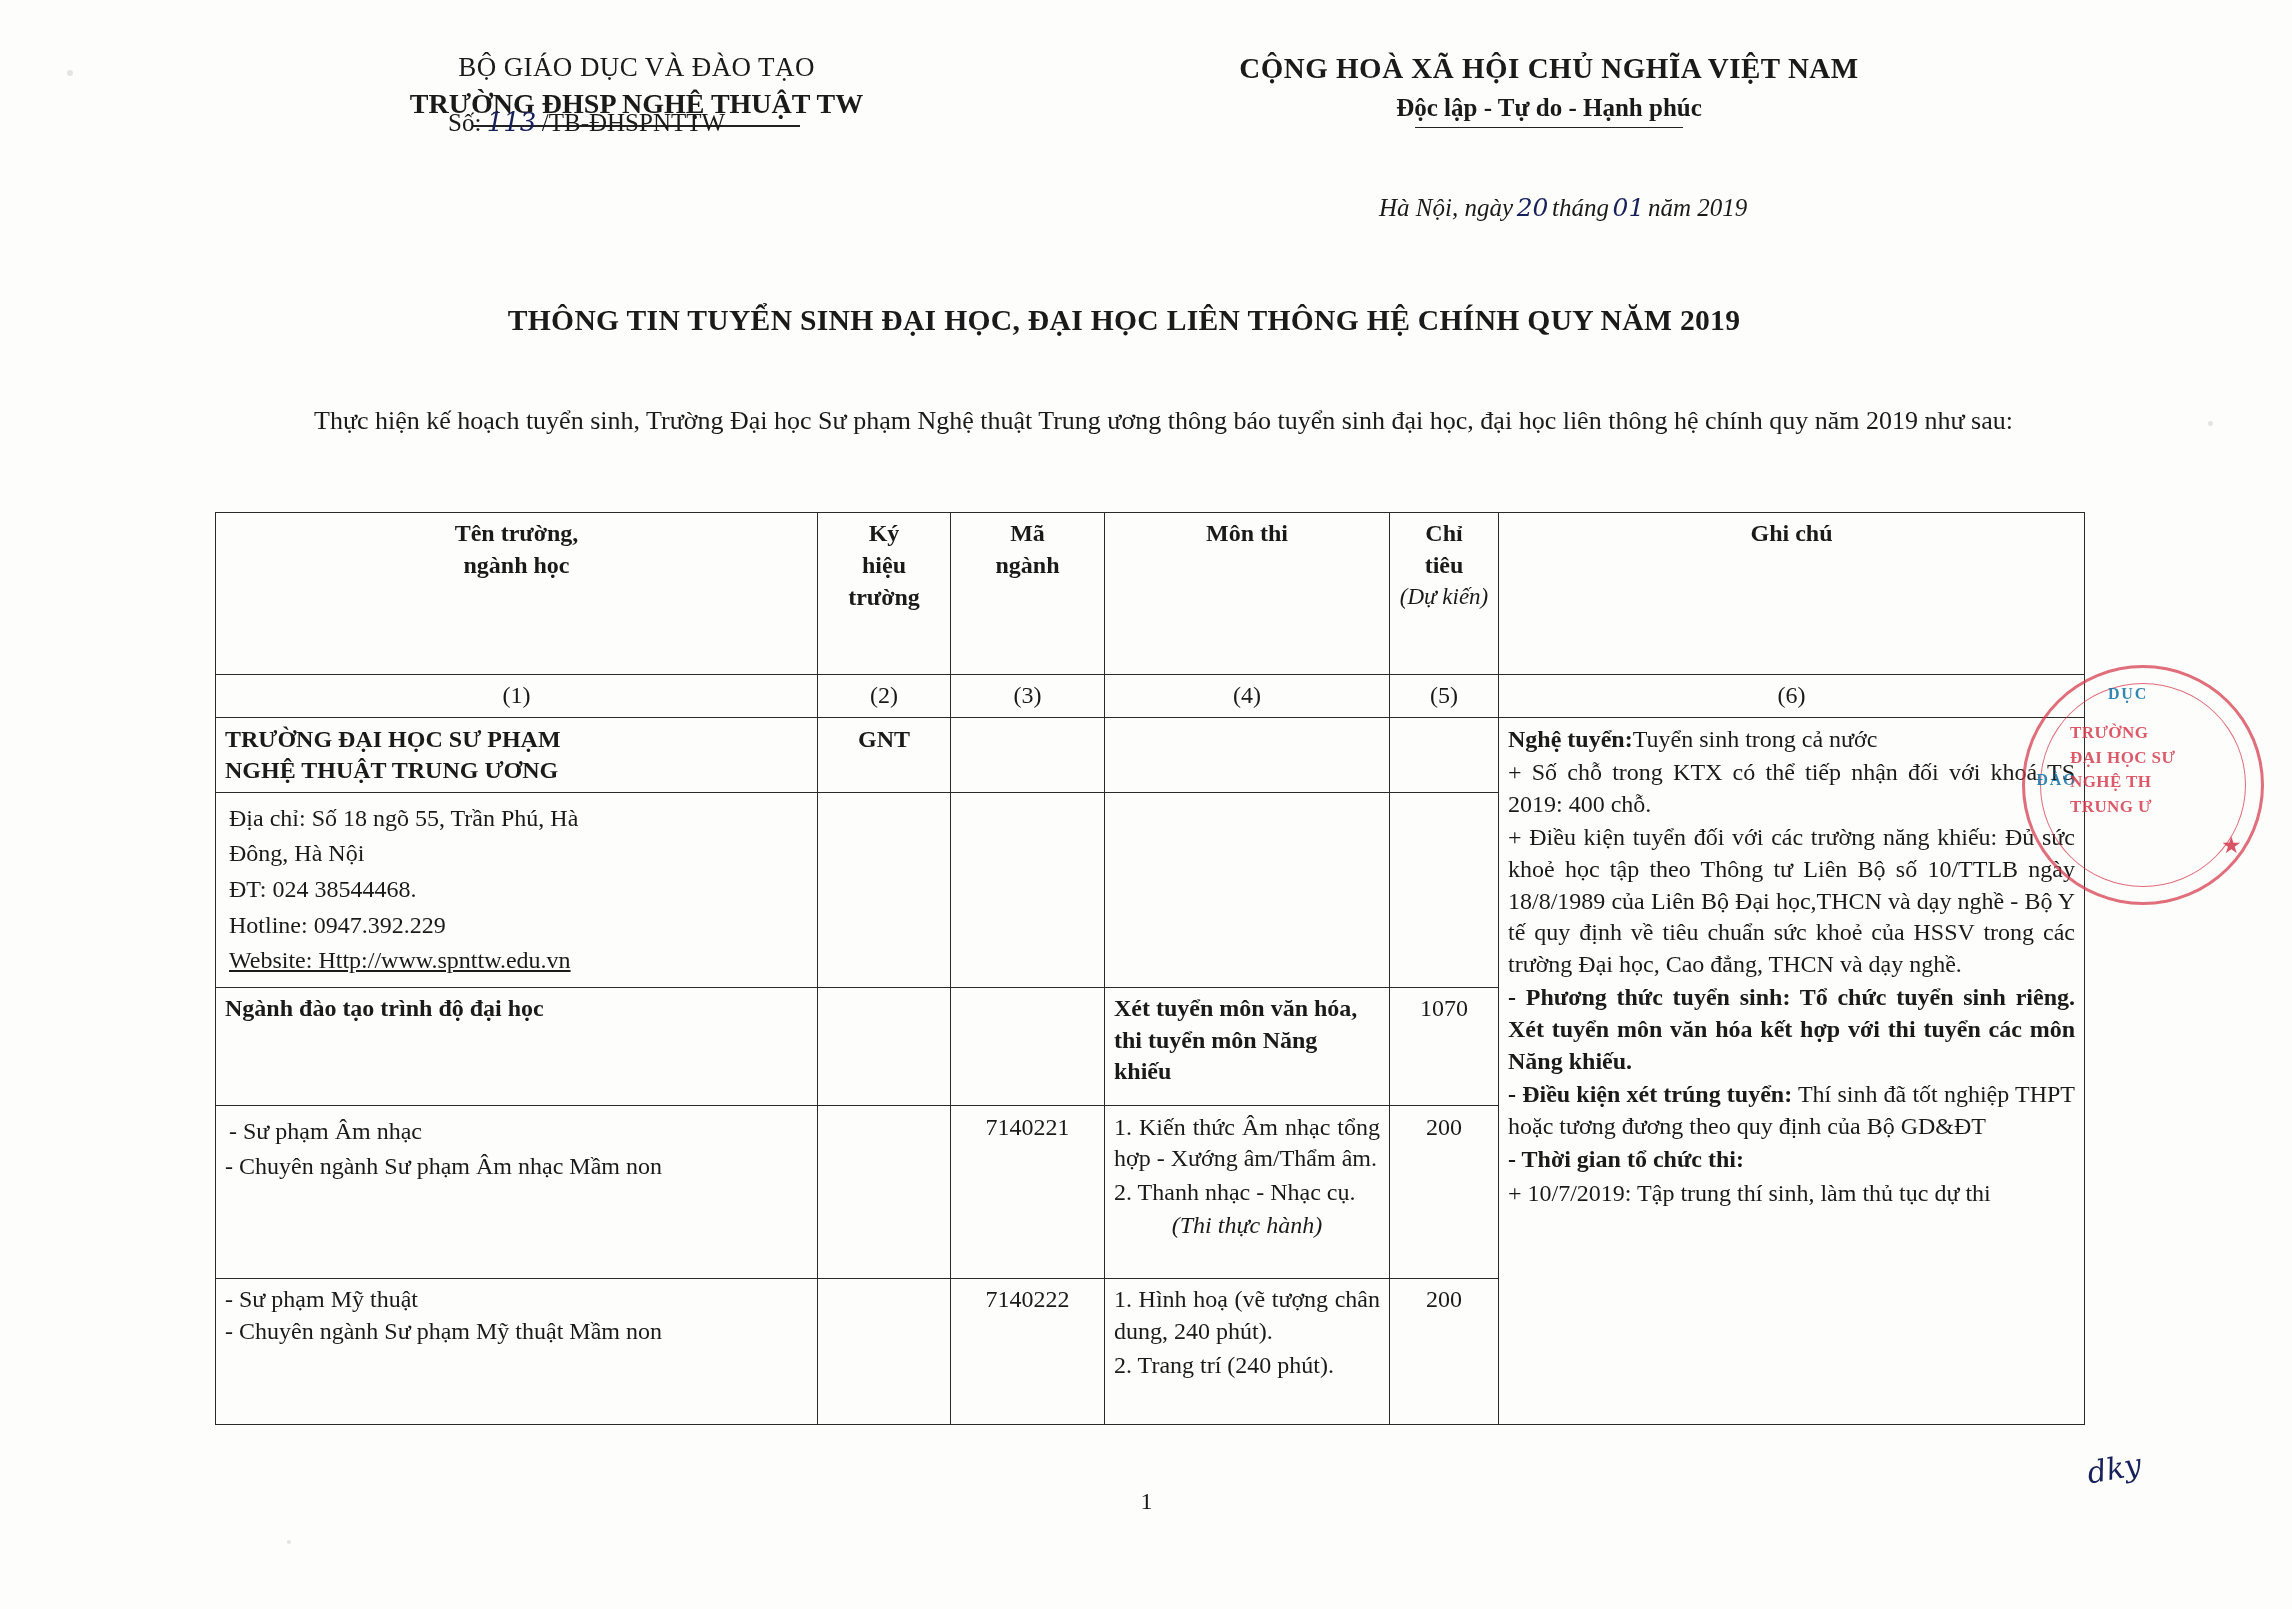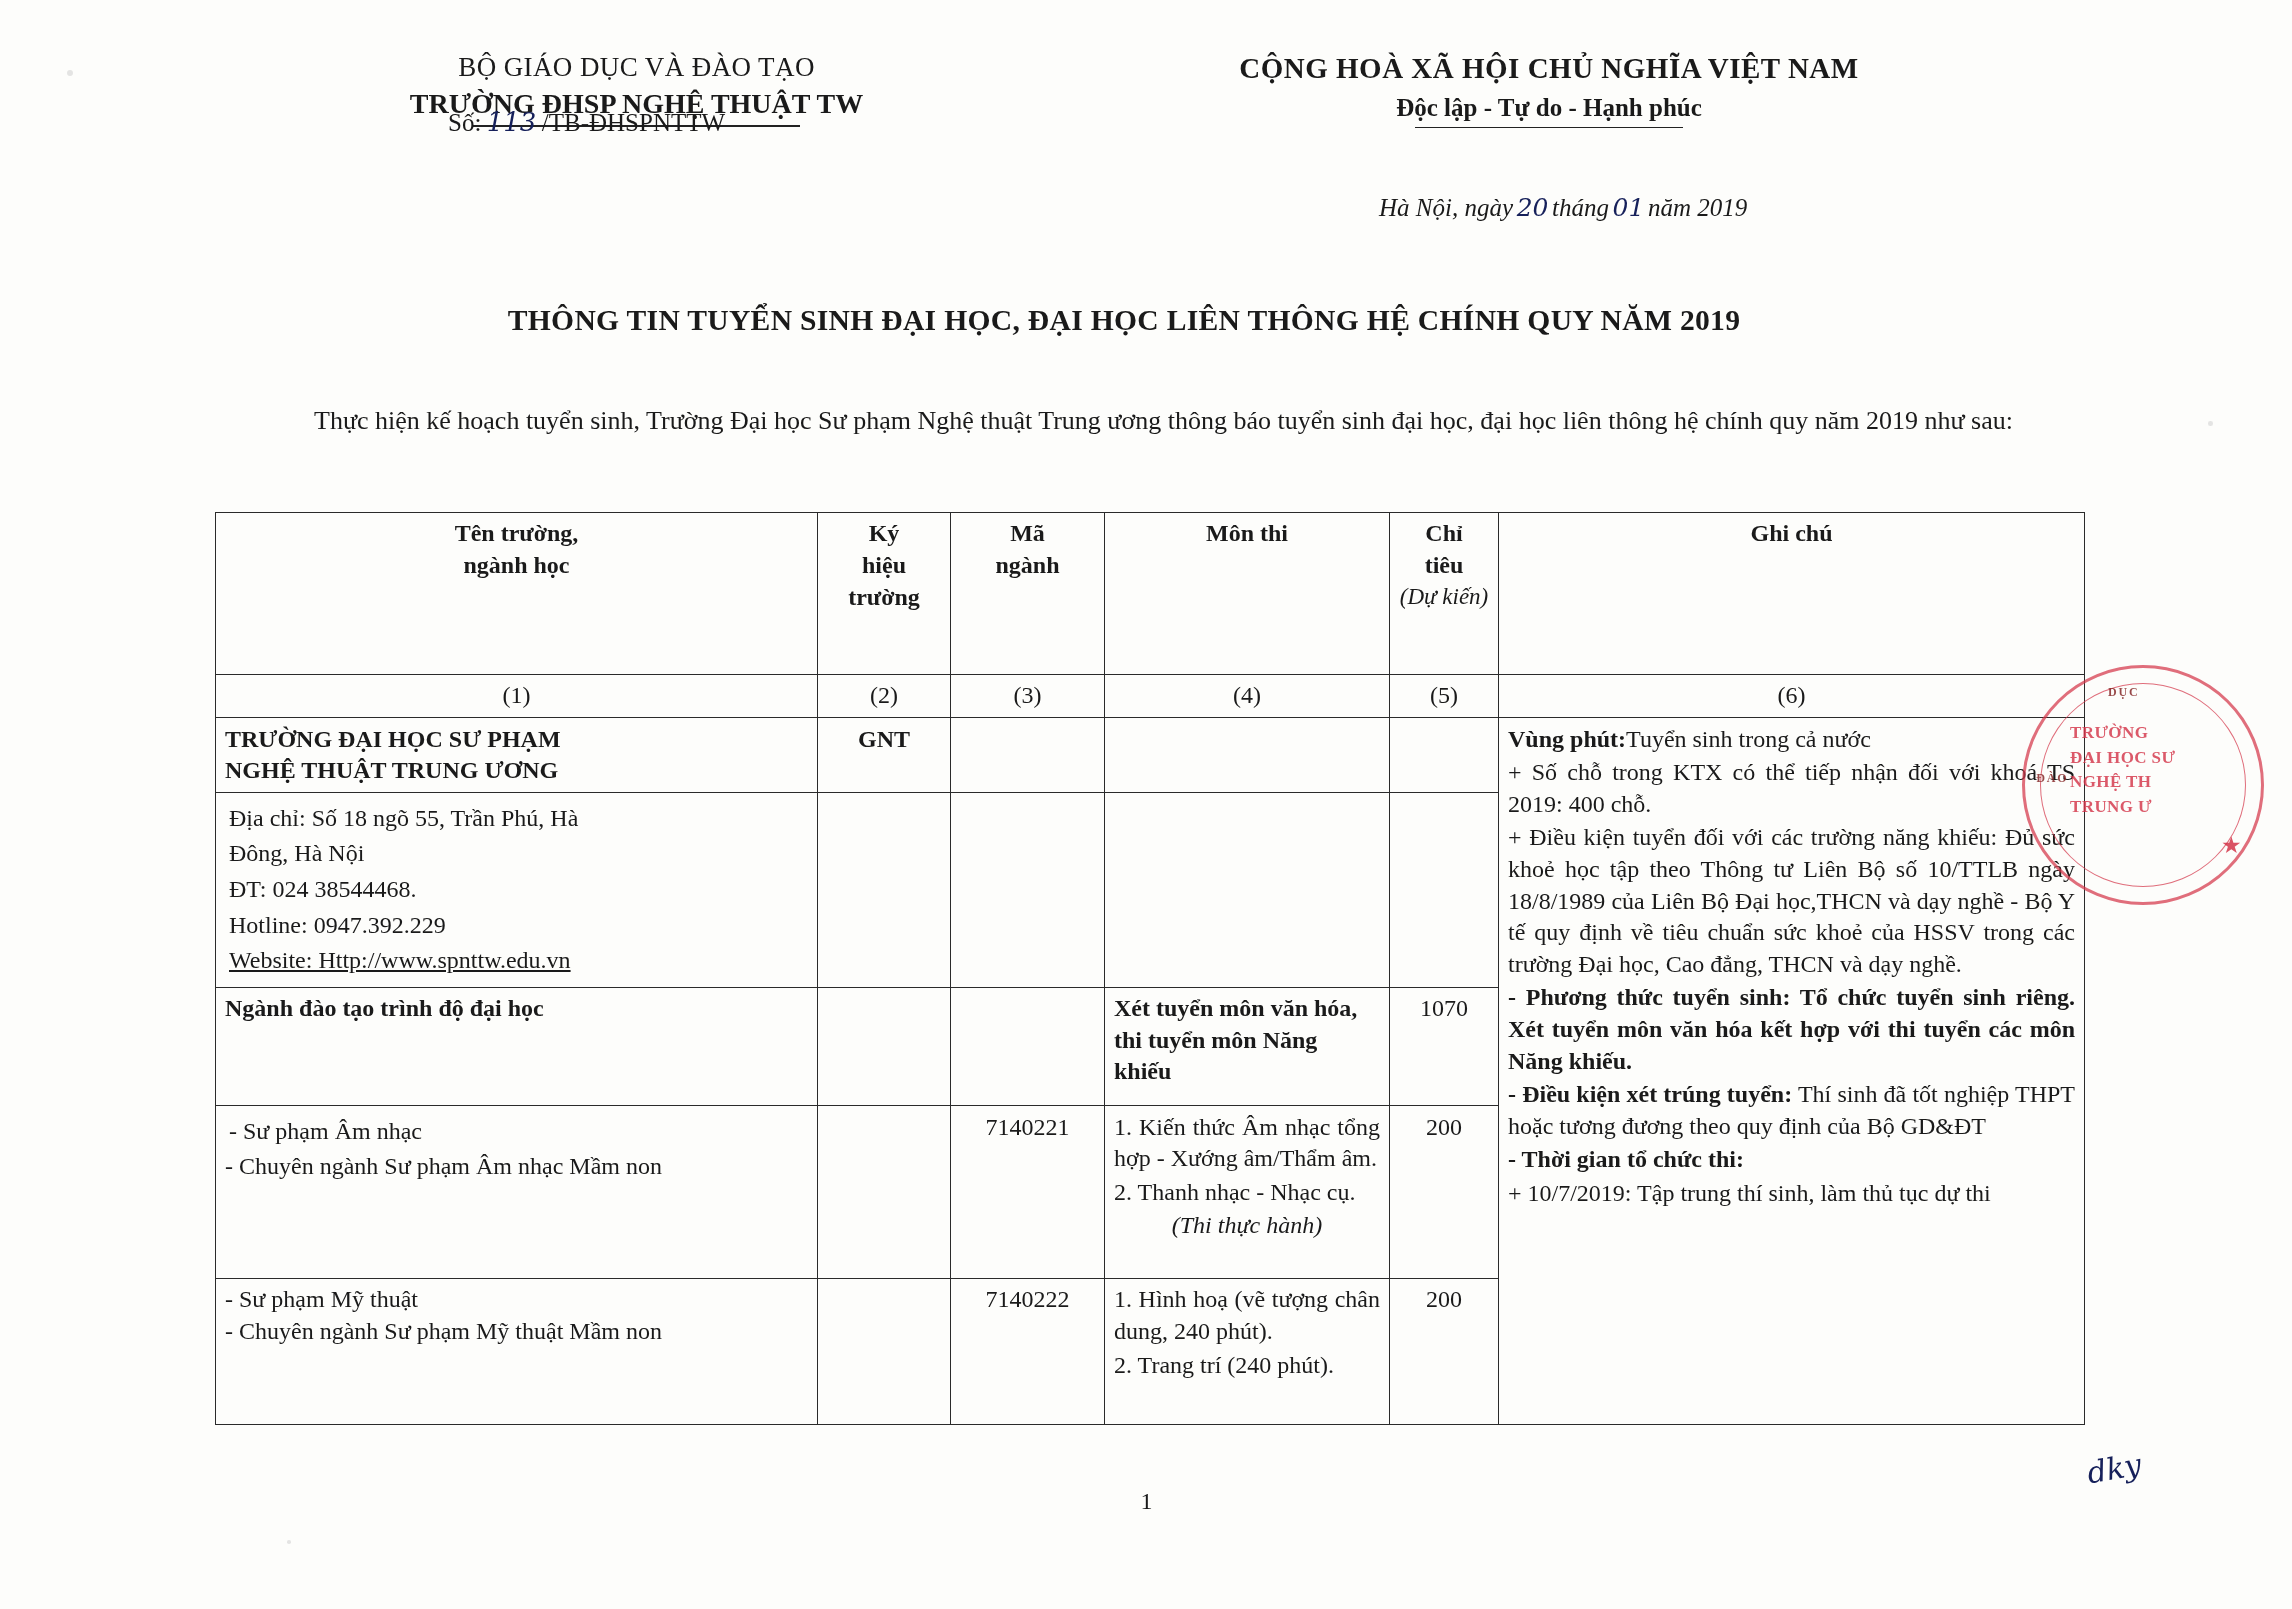--- a/index.html
+++ b/index.html
@@ -239,23 +239,23 @@
     width: 170px;
     color: #d4364a;
     opacity: .82;
     font-size: 17px;
     line-height: 1.45;
     font-weight: bold;
     letter-spacing: 0.4px;
   }
   .stamp .st-arc {
     position: absolute;
-    color: #7f1d1d;
+    color: #0369a1;
     opacity: .8;
-    font-size: 12px;
+    font-size: 16px;
     font-weight: bold;
     letter-spacing: 1.8px;
     font-family: Liberation Serif, serif;
   }
   .stamp .arc-top { left: 86px; top: 19.7px; }
   .stamp .arc-left { left: 14.3px; top: 106px; }
   .stamp .star {
     position: absolute;
     left: 199px;
     top: 167px;
@@ -375,21 +375,21 @@
         <tr>
           <td class="school-head">
             <span>TRƯỜNG ĐẠI HỌC SƯ PHẠM</span><br>
             <span>NGHỆ THUẬT TRUNG ƯƠNG</span>
           </td>
           <td class="ctr b">GNT</td>
           <td></td>
           <td></td>
           <td></td>
           <td class="note-cell" rowspan="5">
-            <p><span class="b">Vùng phút:</span><span>Tuyển sinh trong cả nước</span></p>
+            <p><span class="b">Nghệ tuyển:</span><span>Tuyển sinh trong cả nước</span></p>
             <p class="just">+ Số chỗ trong KTX có thể tiếp nhận đối với khoá TS 2019: 400 chỗ.</p>
             <p class="just">+ Điều kiện tuyển đối với các trường năng khiếu: Đủ sức khoẻ học tập theo Thông tư Liên Bộ số 10/TTLB ngày 18/8/1989 của Liên Bộ Đại học,THCN và dạy nghề - Bộ Y tế quy định về tiêu chuẩn sức khoẻ của HSSV trong các trường Đại học, Cao đẳng, THCN và dạy nghề.</p>
             <p class="just b">- Phương thức tuyển sinh: Tổ chức tuyển sinh riêng. Xét tuyển môn văn hóa kết hợp với thi tuyển các môn Năng khiếu.</p>
             <p class="just"><span class="b">- Điều kiện xét trúng tuyển:</span> <span>Thí sinh đã tốt nghiệp THPT hoặc tương đương theo quy định của Bộ GD&amp;ĐT</span></p>
             <p class="b">- Thời gian tổ chức thi:</p>
             <p class="just">+ 10/7/2019: Tập trung thí sinh, làm thủ tục dự thi</p>
           </td>
         </tr>
 
         <tr>

